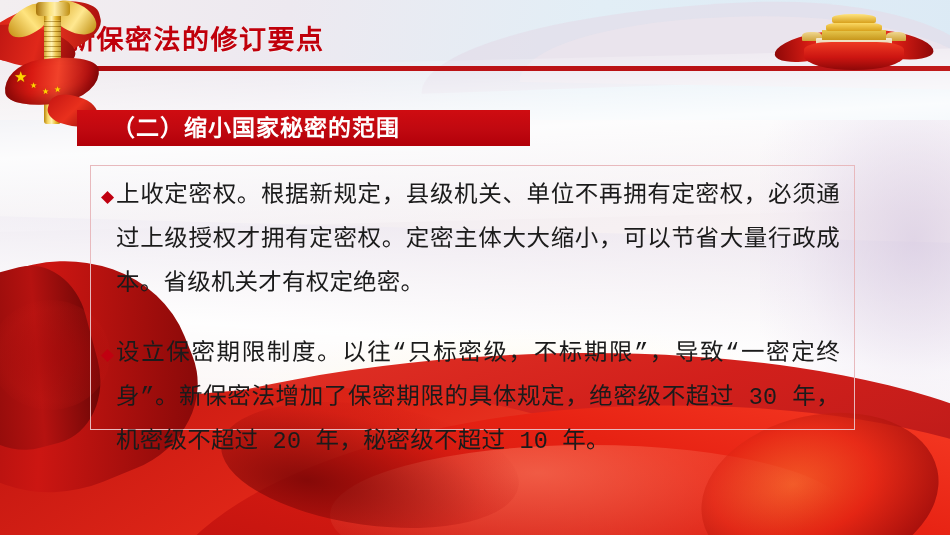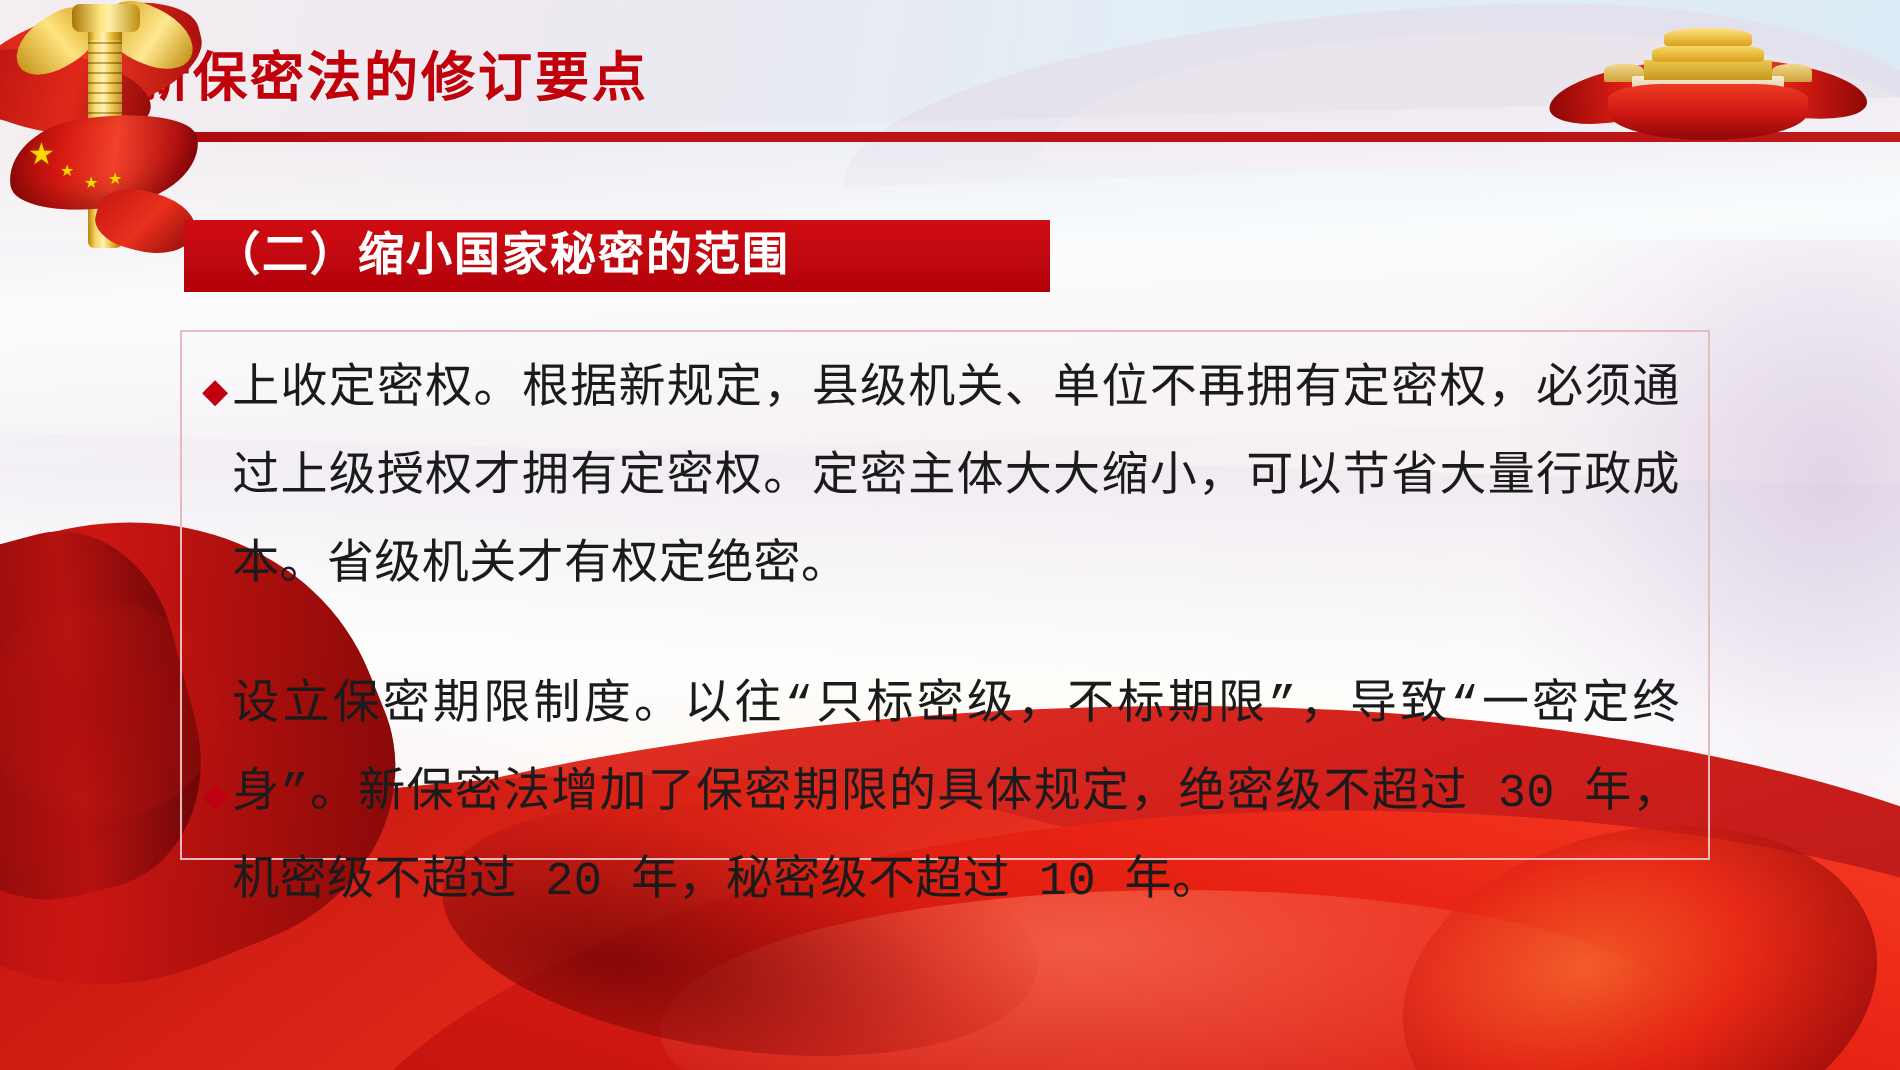--- a/index.html
+++ b/index.html
@@ -241,25 +241,26 @@
   }
   .tm-side-r {
     position: absolute; left: 108px; top: 24px; width: 20px; height: 9px;
     background: linear-gradient(180deg, #f0d78f 0%, #cfa33a 100%);
     border-radius: 40% 40% 1px 1px;
   }
 
   
   .section-banner {
     position: absolute;
-    left: 92px; top: 110px;
+    left: 77px; top: 110px;
     width: 433px; height: 36px;
     background: linear-gradient(180deg, #cf0c11 0%, #c00810 55%, #b20009 100%);
     display: flex;
     align-items: center;
+    padding-left: 20px;
   }
   .section-banner .label {
     color: #ffffff;
     font-size: 23px;
     font-weight: bold;
     letter-spacing: 1px;
     padding-left: 15px;
     line-height: 1;
     white-space: nowrap;
   }
@@ -271,21 +272,21 @@
     width: 765px; height: 265px;
     border: 1px solid #e8b9bd;
     box-sizing: border-box;
     padding: 8px 14px 0 10px;
   }
   .para {
     display: flex;
     align-items: flex-start;
     margin-bottom: 26px;
   }
-  .para:last-child { margin-bottom: 0; align-items: center; }
+  .para:last-child { margin-bottom: 0; }
   .bullet {
     flex: 0 0 auto;
     color: #c00010;
     font-size: 17px;
     line-height: 44px;
     margin-right: 2px;
   }
   .para-text {
     flex: 1 1 auto;
     font-size: 23.5px;

